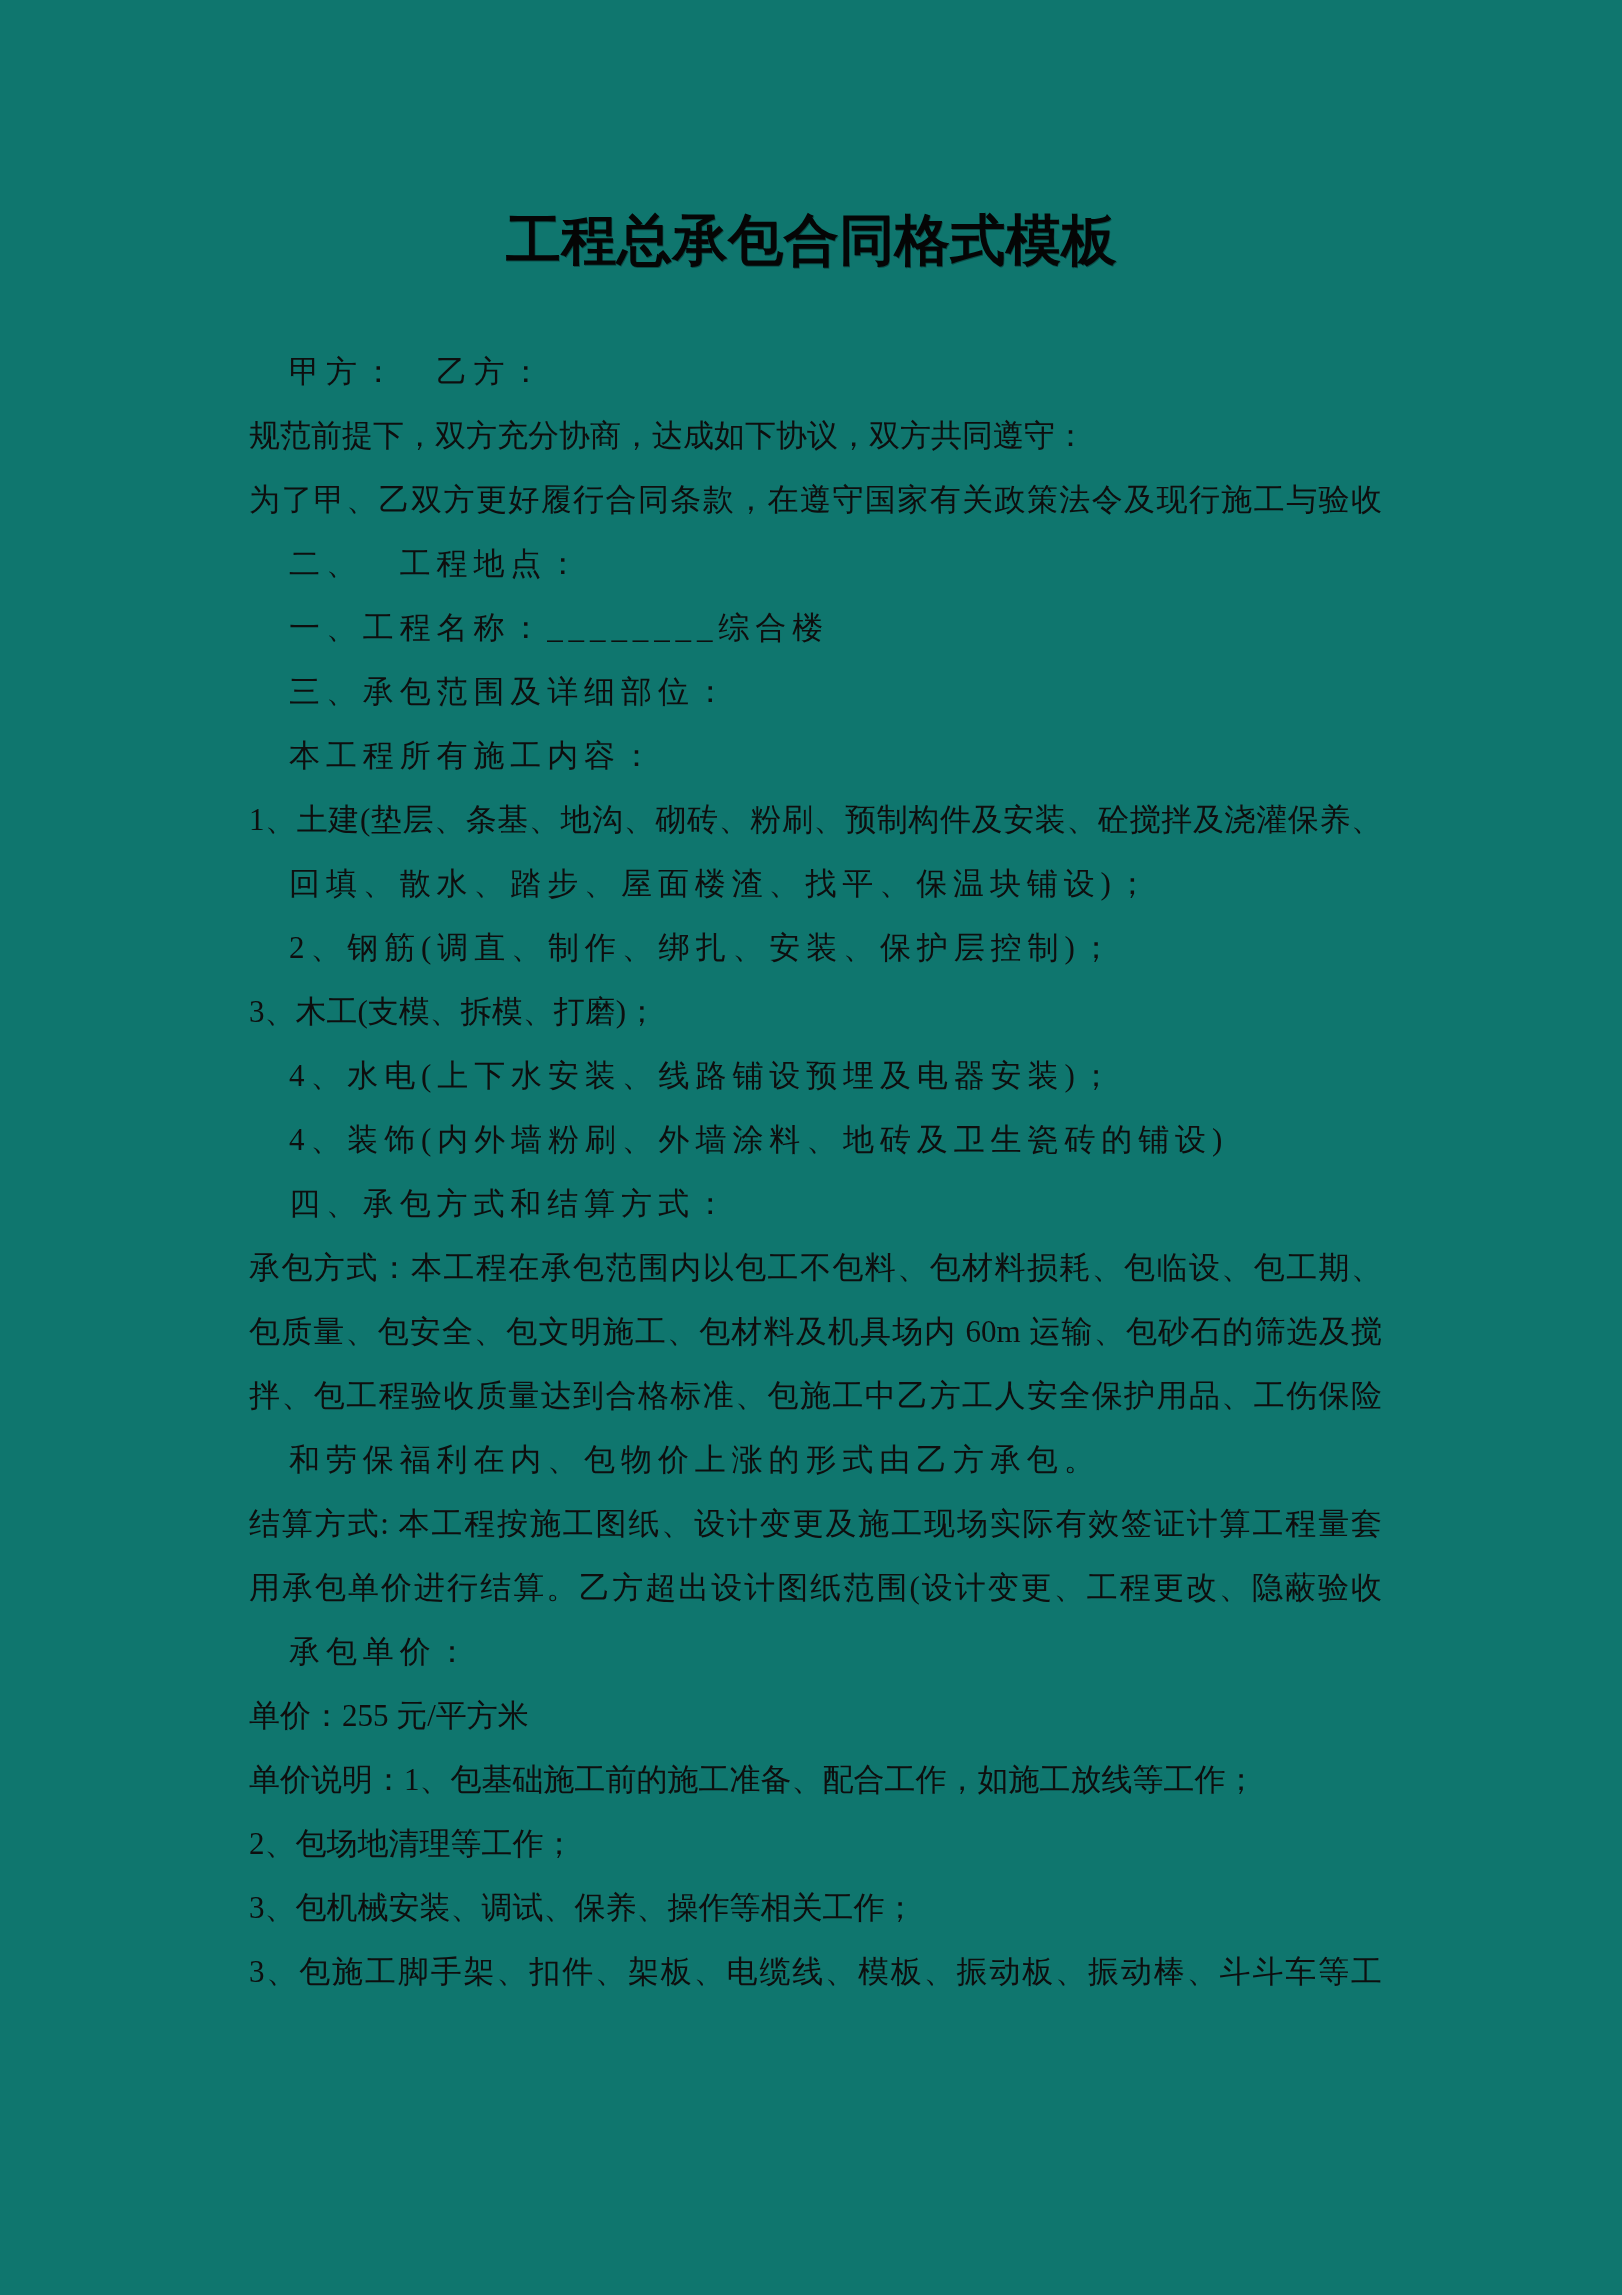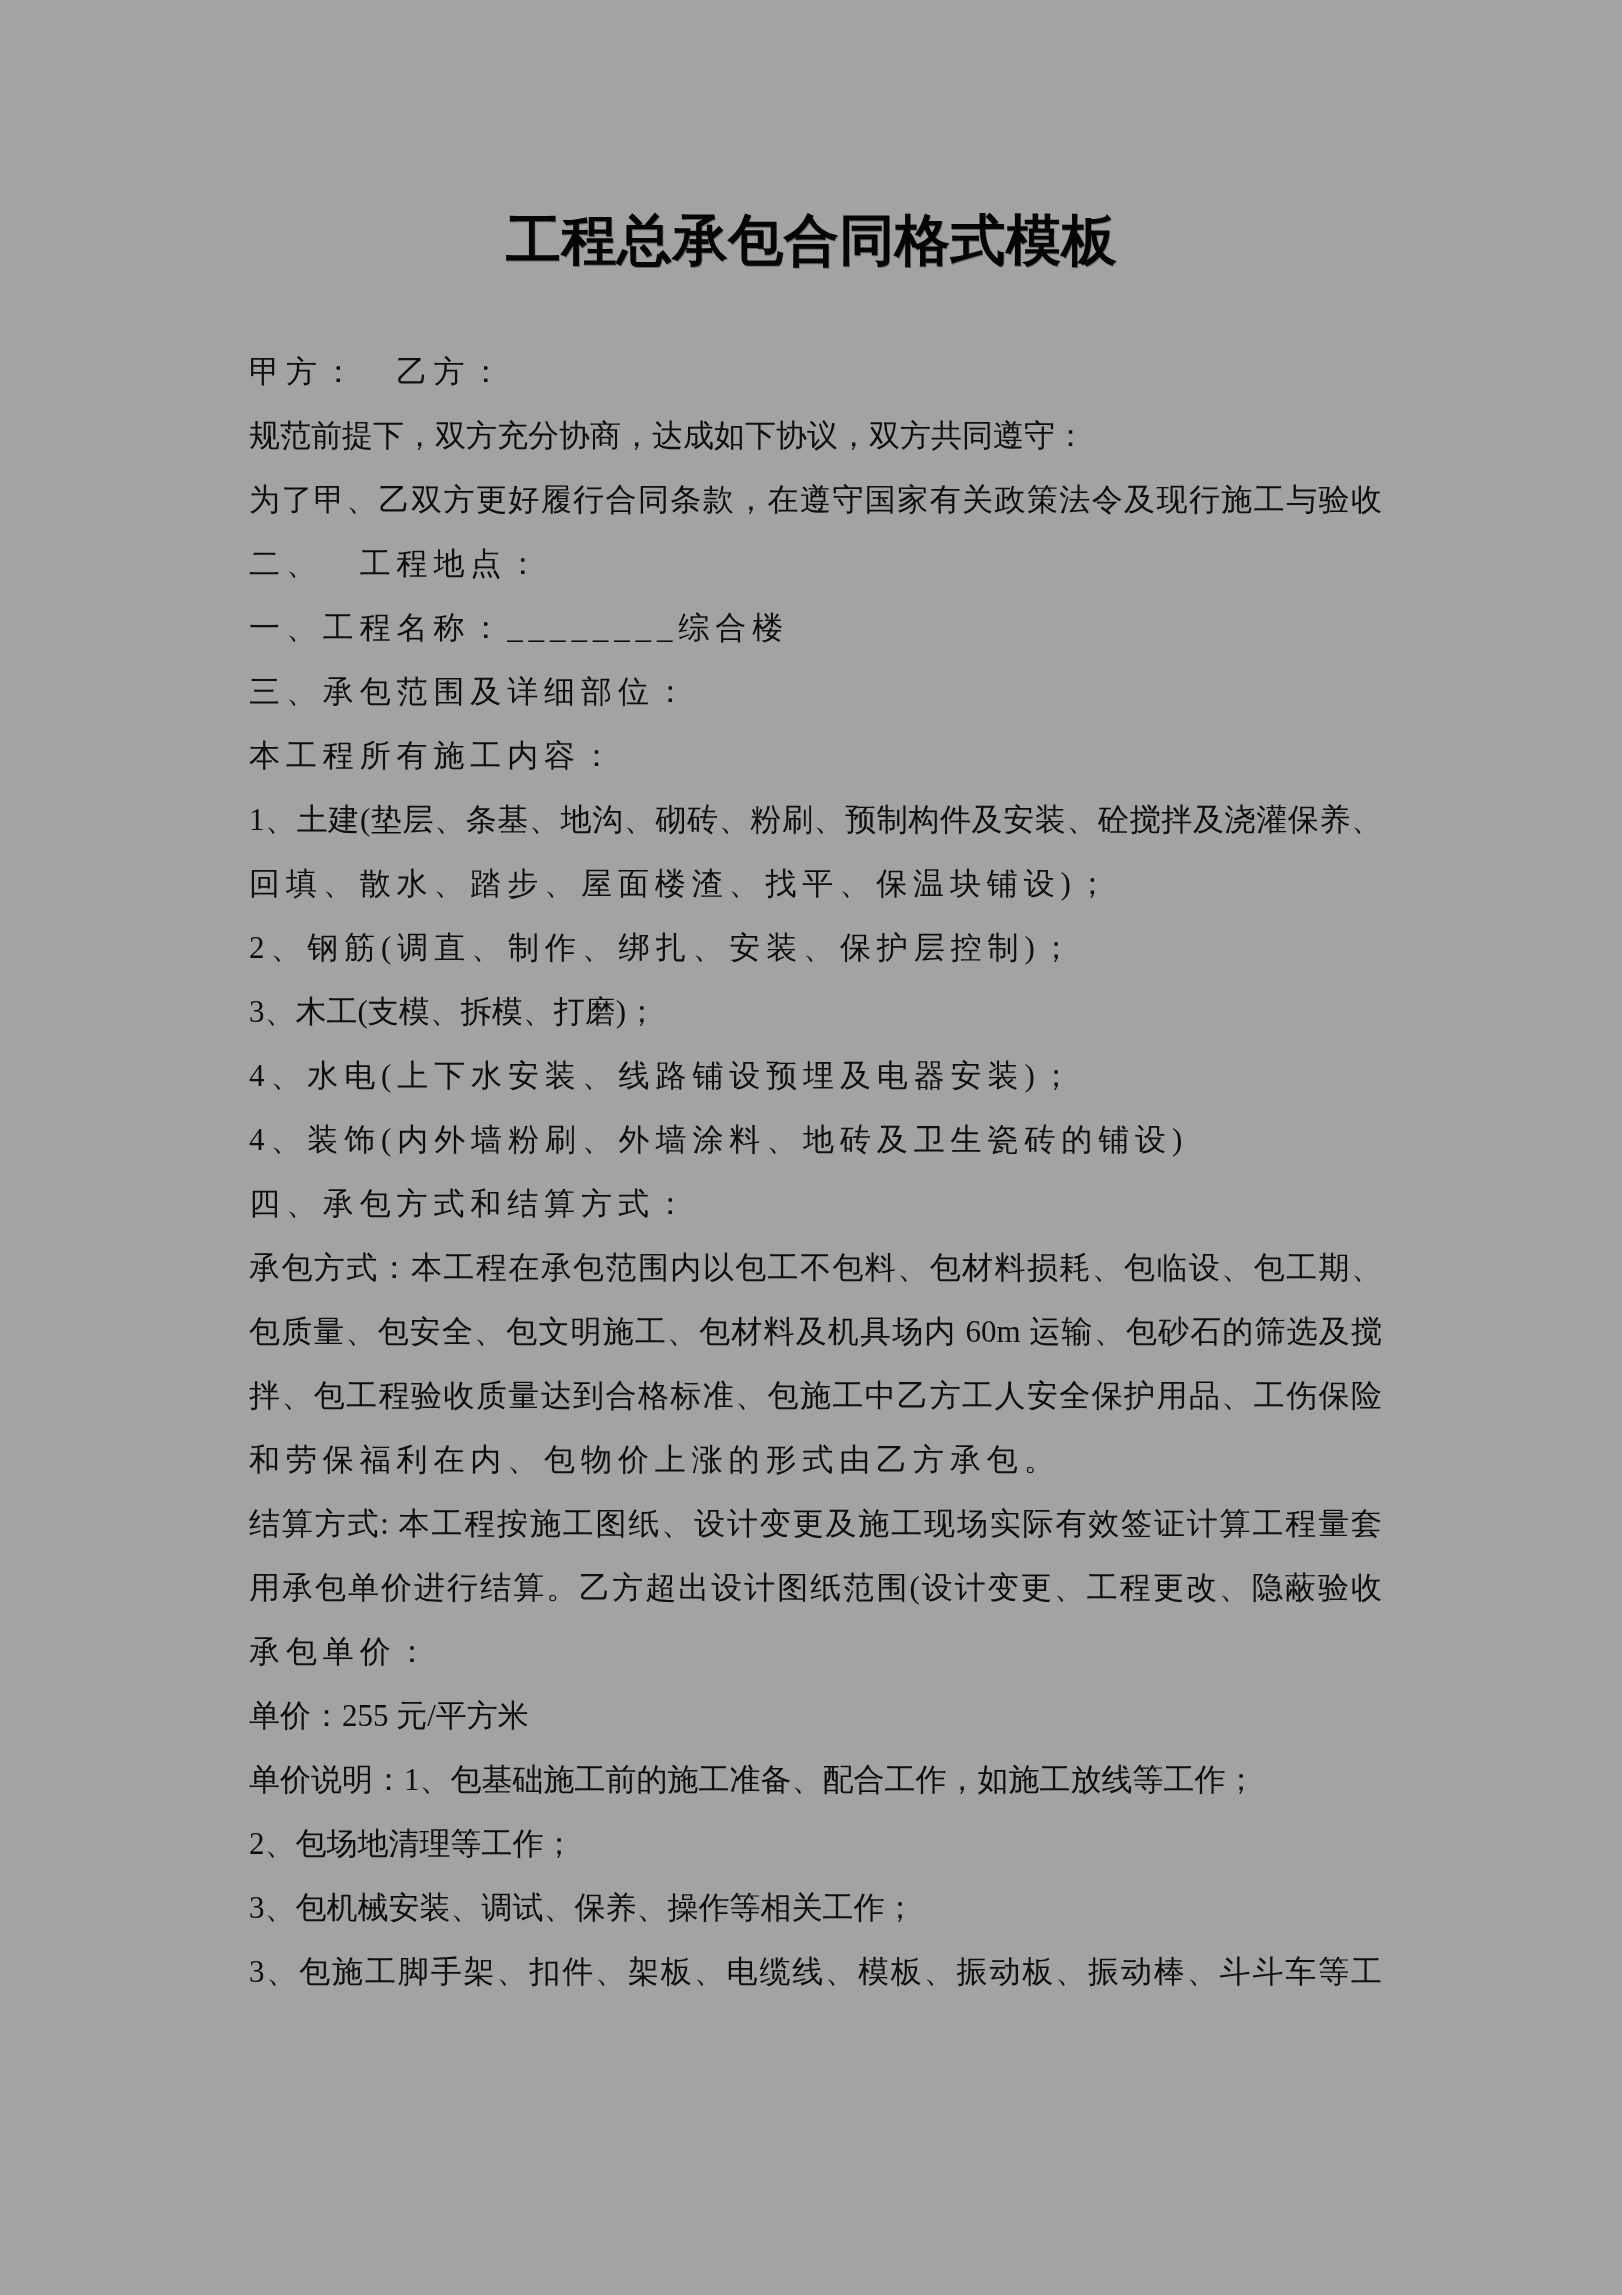--- a/index.html
+++ b/index.html
@@ -7,21 +7,21 @@
     padding: 0;
   }
   body {
     background: #e8e8e8;
     font-family: "Liberation Serif", "DejaVu Serif", serif;
   }
   .page {
     position: relative;
     width: 1623px;
     height: 2295px;
-    background: #a3a3a3;
+    background: #0f766e;
     overflow: hidden;
     color: #0e0e0e;
   }
   .doc-title {
     margin: 208px 0 0 0;
     padding: 0;
     font-size: 55px;
     line-height: 65px;
     font-weight: bold;
     text-align: center;
@@ -43,20 +43,21 @@
     color: #0e0e0e;
   }
   
   .line.full {
     text-align: justify;
     text-align-last: justify;
   }
   
   .line.spread {
     letter-spacing: 0.19em;
+    margin-left: 40px;
   }
 </style>
 </head>
 <body>
 
 <div class="page">
   <h1 class="doc-title">工程总承包合同格式模板</h1>
   <div class="doc-body" id="doc-body">
       <div class="line spread">甲方：　乙方：</div>
       <div class="line">规范前提下，双方充分协商，达成如下协议，双方共同遵守：</div>

